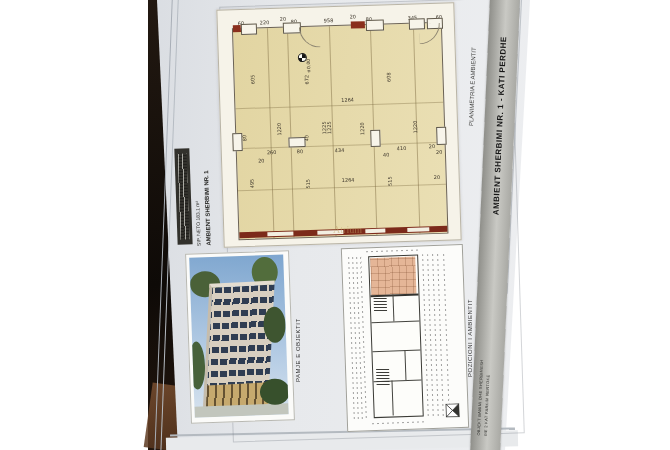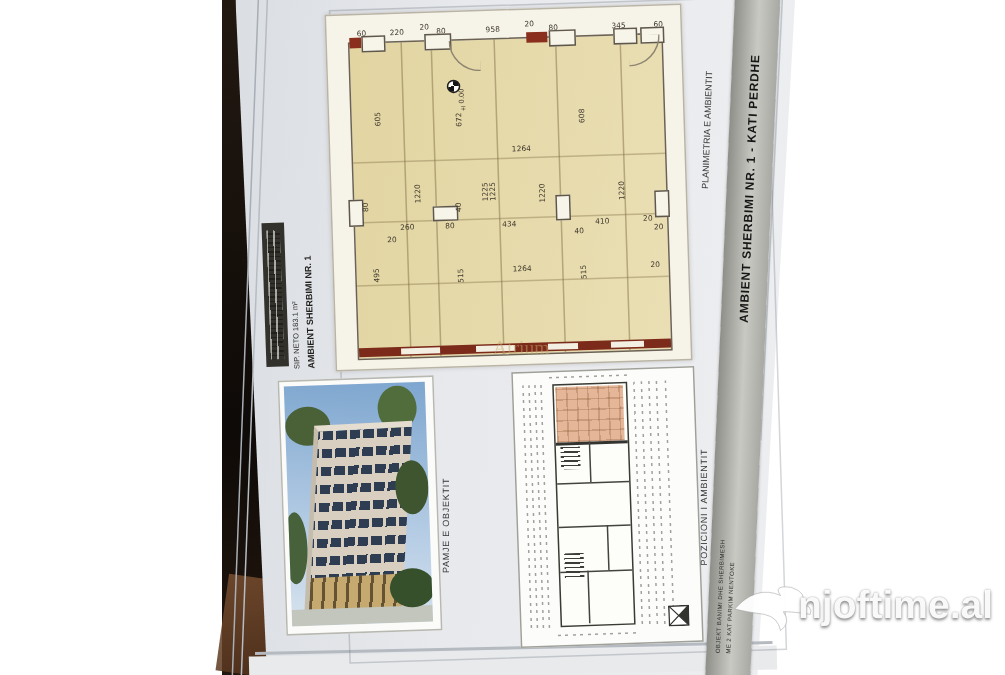--- a/index.html
+++ b/index.html
@@ -93,21 +93,21 @@
   .banner-title{font-size:8px;font-weight:bold;letter-spacing:.5px;color:#161616;}
   .banner-small{position:absolute;left:5px;top:272px;height:172px;display:flex;gap:2px;}
   .banner-small span{font-size:4px;color:#2f2f2c;letter-spacing:.3px;}
   .cap{font-size:6px;color:#333;letter-spacing:.5px;}
 
   
   .wm-c21{left:233px;top:191px;width:228px;text-align:center;
     font-weight:bold;font-size:27px;letter-spacing:7px;color:rgba(248,243,228,.42);
     text-shadow:0 0 1px rgba(180,160,120,.3);}
   .wm-atrium{left:300px;top:224px;width:95px;text-align:center;
-    font-family:"Liberation Serif",serif;font-size:13px;color:rgba(195,165,105,.5);}
+    font-family:"Liberation Serif",serif;font-size:10px;color:rgba(195,165,105,.5);}
   .wm-site{left:488px;top:380px;width:182px;height:56px;}
   .wm-site-text{position:absolute;left:44px;top:8px;font-size:26px;font-weight:bold;
     color:rgba(255,255,255,.95);text-shadow:0 1px 2px rgba(125,125,125,.85),0 0 1px rgba(140,140,140,.9);}
 </style>
 </head>
 <body>
 
 <div class="canvas">
 
   <div class="abs backdrop"></div>
@@ -258,20 +258,14 @@
       <span class="v banner-title">AMBIENT SHERBIMI NR. 1 - KATI PERDHE</span>
     </div>
     <div class="banner-small">
       <span class="v">OBJEKT BANIMI DHE SHERBIMESH</span>
       <span class="v">ME 2 KAT PARKIM NENTOKE</span>
     </div>
   </div>
   <span class="abs v" style="left:470px;top:16px;height:110px;font-size:6px;color:#3a3a38;transform:rotate(182deg);">PLANIMETRIA E AMBIENTIT</span>
 
   <div class="abs wm-atrium">Atrium</div>
-  <div class="abs wm-site">
-    <svg style="position:absolute;left:0;top:4px;" width="54" height="44" viewBox="0 0 60 44">
-      <path d="M2 22 Q18 4 36 12 Q30 4 44 6 Q56 10 52 18 Q60 20 58 26 Q46 24 38 24 Q44 32 36 38 Q34 28 24 26 Q10 24 2 22 Z" fill="rgba(255,255,255,0.95)" stroke="rgba(150,150,150,0.6)" stroke-width="0.6"></path>
-    </svg>
-    <span class="wm-site-text">njoftime.al</span>
-  </div>
 
 </div>
 
 </body></html>

